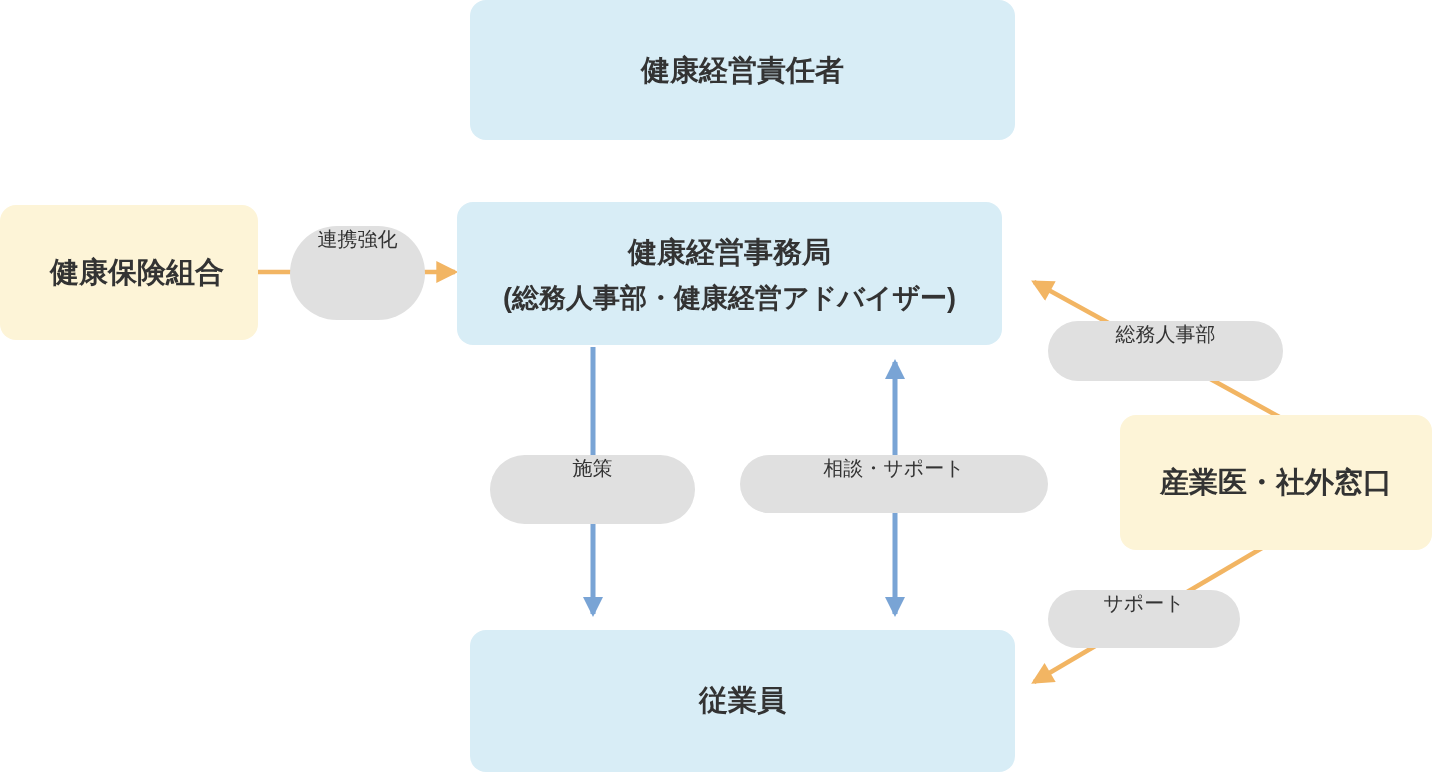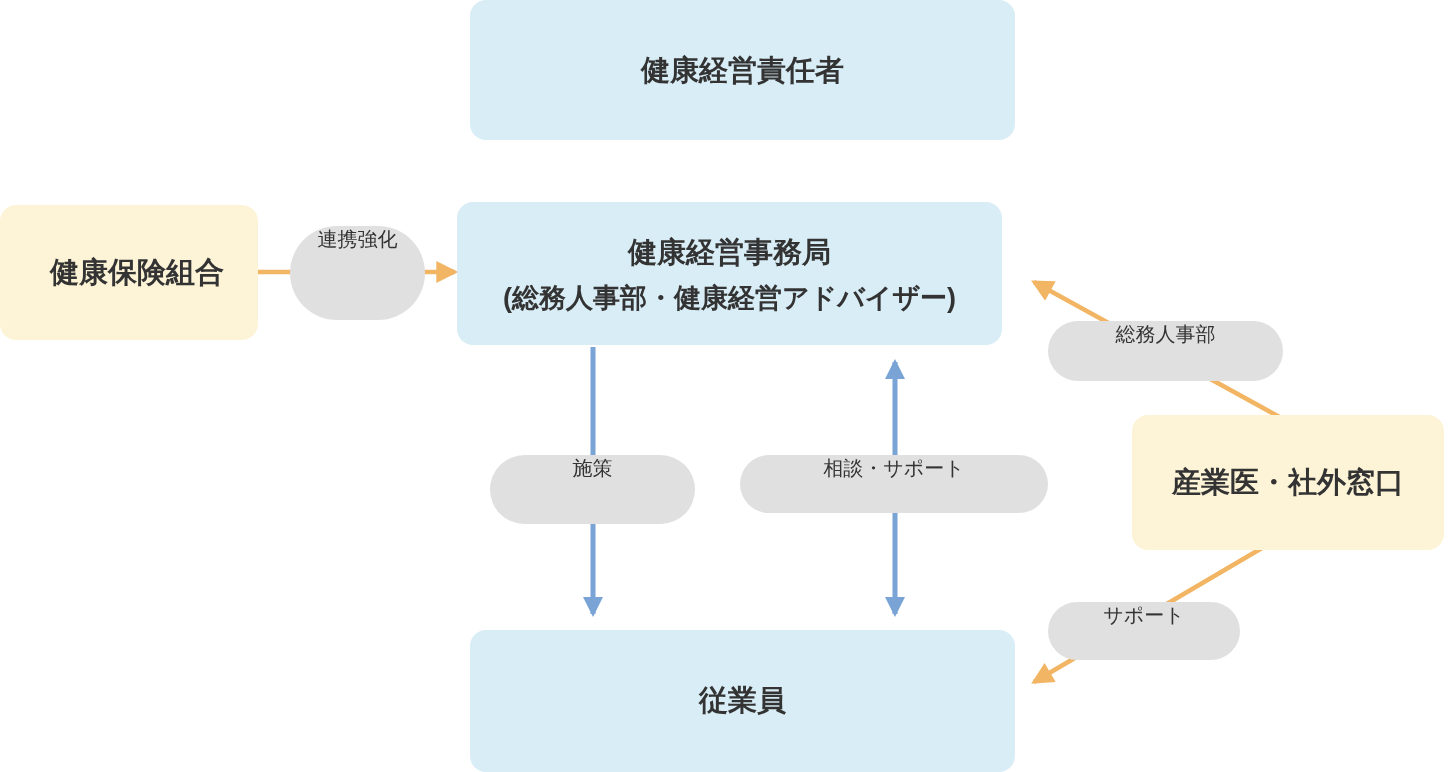--- a/index.html
+++ b/index.html
@@ -66,28 +66,28 @@
     font-size: 20px;
     line-height: 1.3;
     color: var(--text);
   }
 
   
   .n-top      { left: 470px; top: 0;     width: 545px; height: 140px; }
   .n-office   { left: 457px; top: 202px; width: 545px; height: 143px; }
   .n-employee { left: 470px; top: 630px; width: 545px; height: 142px; }
   .n-insur    { left: 0;     top: 205px; width: 258px; height: 135px; padding-left: 16px; }
-  .n-extern   { left: 1120px; top: 415px; width: 312px; height: 135px; margin-left: 12px; }
+  .n-extern   { left: 1120px; top: 415px; width: 312px; height: 135px; }
 
   
   .p-renkei-left  { left: 290px;  top: 226px; width: 135px; height: 94px; }
   .p-shisaku      { left: 490px;  top: 455px; width: 205px; height: 69px; }
   .p-soudan       { left: 740px;  top: 455px; width: 308px; height: 58px; }
   .p-renkei-right { left: 1048px; top: 321px; width: 235px; height: 60px; }
-  .p-support      { left: 1048px; top: 590px; width: 192px; height: 58px; margin-top: 12px; }
+  .p-support      { left: 1048px; top: 590px; width: 192px; height: 58px; }
 </style>
 </head>
 <body>
 
 <div class="canvas">
 
   <svg class="arrow-layer" viewBox="0 0 1448 772" xmlns="http://www.w3.org/2000/svg">
     <defs>
       <marker id="ah-orange" viewBox="0 0 10 10" refX="8.5" refY="5" markerWidth="24" markerHeight="22" markerUnits="userSpaceOnUse" orient="auto">
         <path class="mk-orange" d="M0,0 L10,5 L0,10 z"></path>

